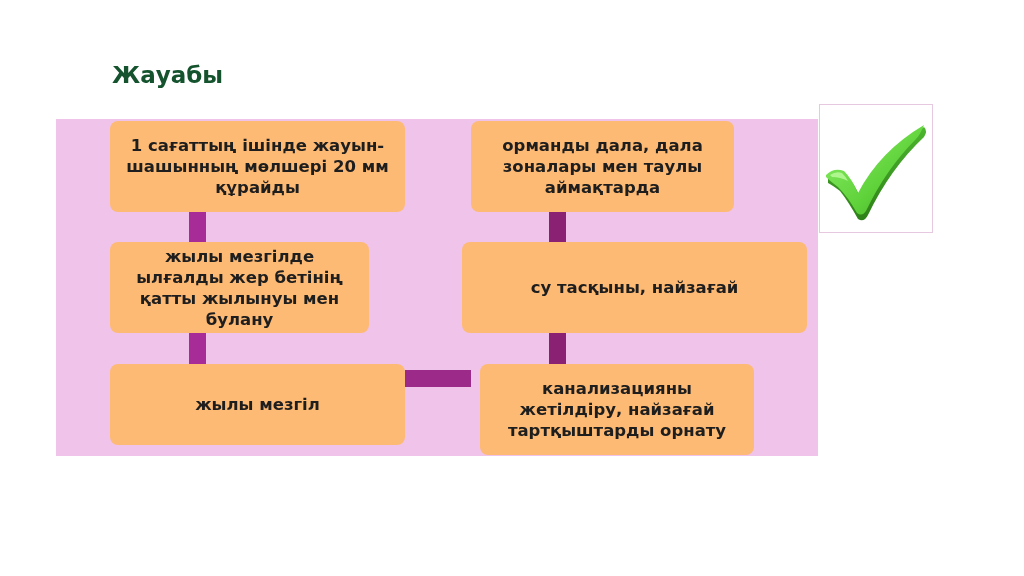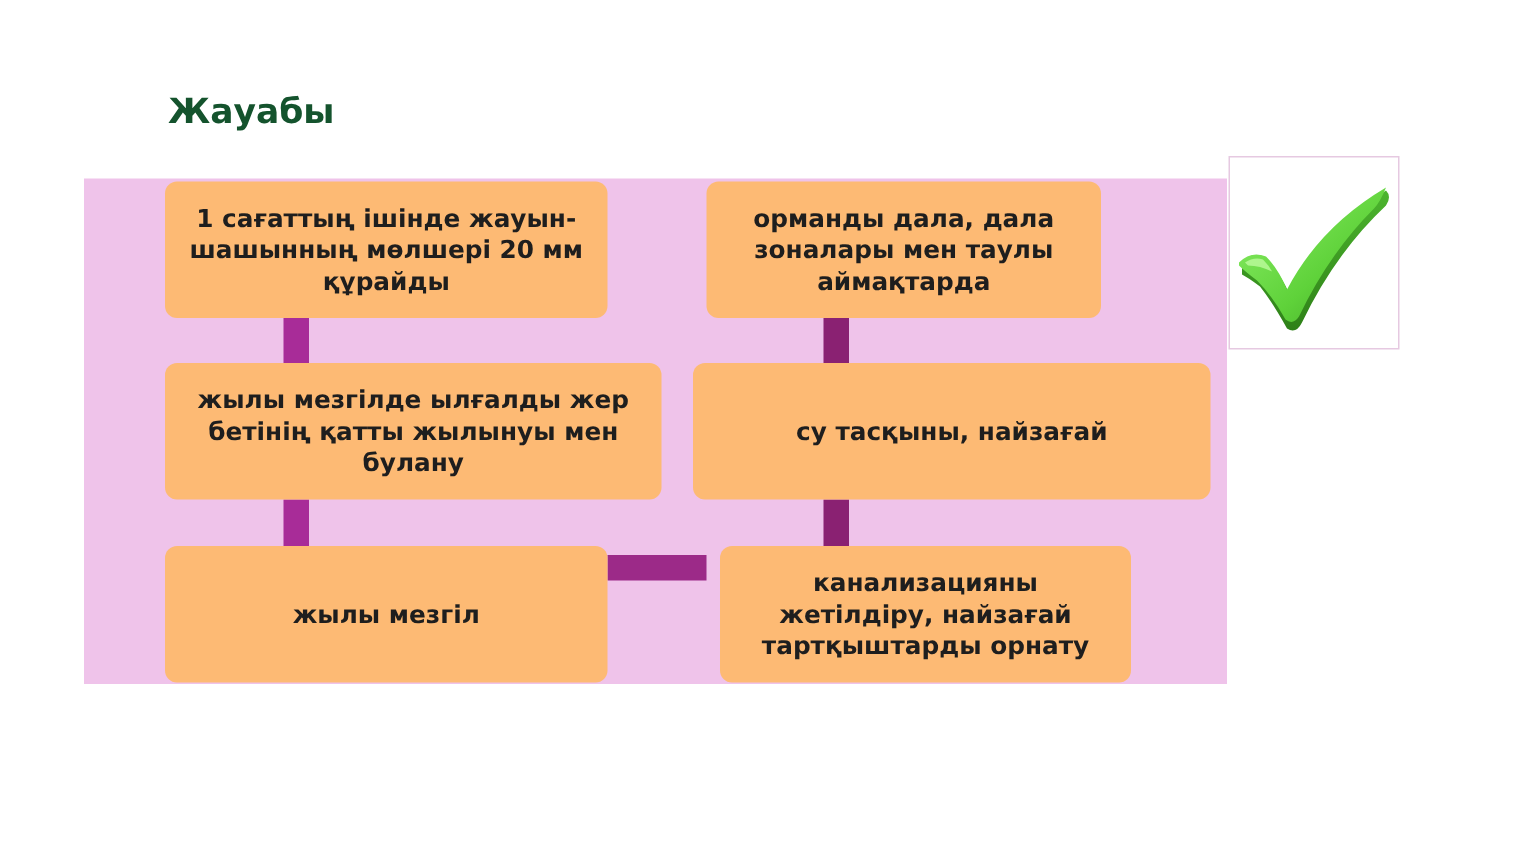--- a/index.html
+++ b/index.html
@@ -27,24 +27,24 @@
 
   <div class="conn vl" style="left:189px; top:212px; height:30px;"></div>
   <div class="conn vl" style="left:189px; top:333px; height:31px;"></div>
   <div class="conn vr" style="left:549px; top:212px; height:30px;"></div>
   <div class="conn vr" style="left:549px; top:333px; height:31px;"></div>
   <div class="conn hz" style="left:405px; top:370px; width:66px;"></div>
 
   <div class="box" style="left:110px; top:121px; width:295px; height:91px;">
     <span>1 сағаттың ішінде жауын-шашынның мөлшері 20 мм құрайды</span>
   </div>
-  <div class="box" style="left:110px; top:242px; width:331px; height:91px;">
+  <div class="box" style="left:110px; top:242px; width:259px; height:91px;">
     <span>жылы мезгілде ылғалды жер бетінің қатты жылынуы мен булану</span>
   </div>
-  <div class="box" style="left:110px; top:364px; width:295px; height:91px;">
+  <div class="box" style="left:110px; top:364px; width:295px; height:81px;">
     <span>жылы мезгіл</span>
   </div>
 
   <div class="box" style="left:471px; top:121px; width:263px; height:91px;">
     <span>орманды дала, дала зоналары мен таулы аймақтарда</span>
   </div>
   <div class="box" style="left:462px; top:242px; width:345px; height:91px;">
     <span>су тасқыны, найзағай</span>
   </div>
   <div class="box" style="left:480px; top:364px; width:274px; height:91px;">

